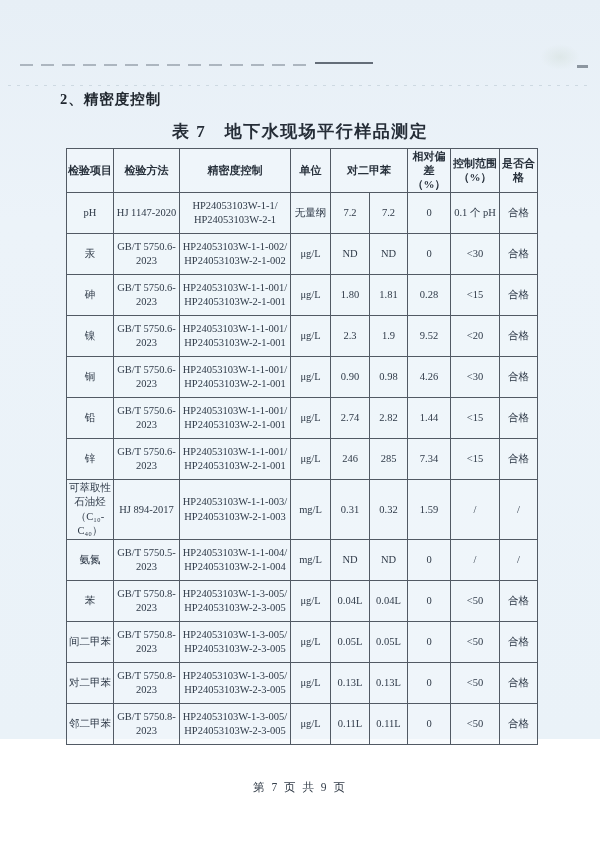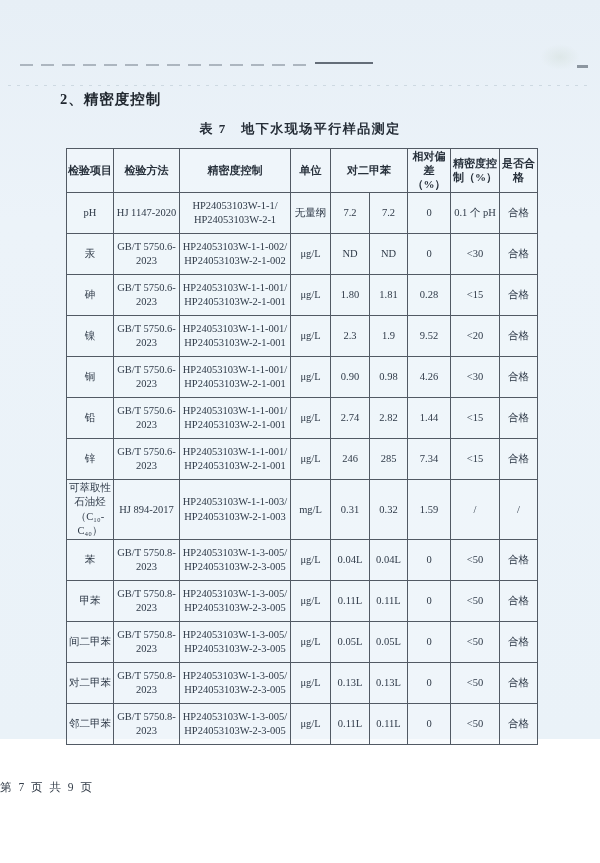--- a/index.html
+++ b/index.html
@@ -43,21 +43,21 @@
   .art-speck-tr{
     left:540px;top:44px;width:40px;height:26px;
     background:radial-gradient(ellipse at center,rgba(190,205,190,.25),transparent 70%);
   }
   h2.section{
     position:absolute;left:60px;top:90px;margin:0;
     font-size:14.5px;font-weight:bold;letter-spacing:1px;color:#20272f;
   }
   .table-title{
     position:absolute;left:0;top:120px;width:600px;
-    text-align:center;font-size:13px;font-weight:600;
+    text-align:center;font-size:17px;font-weight:600;
     letter-spacing:1.5px;color:#252d37;
   }
   table.report{
     position:absolute;left:66px;top:148px;
     width:471px;border-collapse:collapse;table-layout:fixed;
     background:rgba(243,248,251,.55);
   }
   table.report th,table.report td{
     border:1px solid var(--border);
     text-align:center;vertical-align:middle;
@@ -69,21 +69,21 @@
     line-height:1.25;
   }
   table.report tbody tr{height:41px;}
   table.report td{font-size:10.5px;line-height:1.35;color:#2e3947;}
   td.c-item{font-size:10.5px;}
   td.c-method{font-size:10.3px;font-family:Liberation Serif, serif;}
   td.c-sample{font-size:10px;line-height:1.45;}
   td.c-conc1,td.c-conc2,td.c-deviation{font-size:10.8px;}
   .page-footer{
     position:absolute;left:0;top:780px;width:600px;
-    font-size:11.5px;letter-spacing:2px;color:#333d49;
+    text-align:center;font-size:11.5px;letter-spacing:2px;color:#333d49;
   }
 </style>
 </head>
 <body>
 
 <div class="page">
 
   <div class="artifact art-broken"></div>
   <div class="artifact art-dark"></div>
   <div class="artifact art-dash-right"></div>
@@ -107,21 +107,21 @@
         <col style="width:38px">
     </colgroup>
     <thead>
       <tr>
         <th>检验项目</th>
         <th>检验方法</th>
         <th>精密度控制</th>
         <th>单位</th>
         <th colspan="2">对二甲苯</th>
         <th>相对偏差（%）</th>
-        <th>精密度控制（%）</th>
+        <th>控制范围（%）</th>
         <th>是否合格</th>
       </tr>
     </thead>
     <tbody>
         <tr>
           <td class="c-item">pH</td>
           <td class="c-method">HJ 1147-2020</td>
           <td class="c-sample">
             <div>HP24053103W-1-1/</div>
             <div>HP24053103W-2-1</div>
@@ -225,87 +225,87 @@
             <div>HP24053103W-2-1-003</div>
           </td>
           <td class="c-unit">mg/L</td>
           <td class="c-conc1">0.31</td>
           <td class="c-conc2">0.32</td>
           <td class="c-deviation">1.59</td>
           <td class="c-range">/</td>
           <td class="c-pass">/</td>
         </tr>
         <tr>
+          <td class="c-item">氨氮</td>
+          <td class="c-method">GB/T 5750.5-2023</td>
+          <td class="c-sample">
+            <div>HP24053103W-1-1-004/</div>
+            <div>HP24053103W-2-1-004</div>
+          </td>
+          <td class="c-unit">mg/L</td>
+          <td class="c-conc1">ND</td>
+          <td class="c-conc2">ND</td>
+          <td class="c-deviation">0</td>
+          <td class="c-range">/</td>
+          <td class="c-pass">/</td>
+        </tr>
+        <tr>
           <td class="c-item">苯</td>
           <td class="c-method">GB/T 5750.8-2023</td>
           <td class="c-sample">
             <div>HP24053103W-1-3-005/</div>
             <div>HP24053103W-2-3-005</div>
           </td>
           <td class="c-unit">μg/L</td>
           <td class="c-conc1">0.04L</td>
           <td class="c-conc2">0.04L</td>
           <td class="c-deviation">0</td>
           <td class="c-range">&lt;50</td>
           <td class="c-pass">合格</td>
         </tr>
         <tr>
-          <td class="c-item">甲苯</td>
+          <td class="c-item">间二甲苯</td>
           <td class="c-method">GB/T 5750.8-2023</td>
           <td class="c-sample">
             <div>HP24053103W-1-3-005/</div>
             <div>HP24053103W-2-3-005</div>
           </td>
           <td class="c-unit">μg/L</td>
+          <td class="c-conc1">0.05L</td>
+          <td class="c-conc2">0.05L</td>
+          <td class="c-deviation">0</td>
+          <td class="c-range">&lt;50</td>
+          <td class="c-pass">合格</td>
+        </tr>
+        <tr>
+          <td class="c-item">对二甲苯</td>
+          <td class="c-method">GB/T 5750.8-2023</td>
+          <td class="c-sample">
+            <div>HP24053103W-1-3-005/</div>
+            <div>HP24053103W-2-3-005</div>
+          </td>
+          <td class="c-unit">μg/L</td>
+          <td class="c-conc1">0.13L</td>
+          <td class="c-conc2">0.13L</td>
+          <td class="c-deviation">0</td>
+          <td class="c-range">&lt;50</td>
+          <td class="c-pass">合格</td>
+        </tr>
+        <tr>
+          <td class="c-item">邻二甲苯</td>
+          <td class="c-method">GB/T 5750.8-2023</td>
+          <td class="c-sample">
+            <div>HP24053103W-1-3-005/</div>
+            <div>HP24053103W-2-3-005</div>
+          </td>
+          <td class="c-unit">μg/L</td>
           <td class="c-conc1">0.11L</td>
           <td class="c-conc2">0.11L</td>
           <td class="c-deviation">0</td>
           <td class="c-range">&lt;50</td>
           <td class="c-pass">合格</td>
         </tr>
-        <tr>
-          <td class="c-item">间二甲苯</td>
-          <td class="c-method">GB/T 5750.8-2023</td>
-          <td class="c-sample">
-            <div>HP24053103W-1-3-005/</div>
-            <div>HP24053103W-2-3-005</div>
-          </td>
-          <td class="c-unit">μg/L</td>
-          <td class="c-conc1">0.05L</td>
-          <td class="c-conc2">0.05L</td>
-          <td class="c-deviation">0</td>
-          <td class="c-range">&lt;50</td>
-          <td class="c-pass">合格</td>
-        </tr>
-        <tr>
-          <td class="c-item">对二甲苯</td>
-          <td class="c-method">GB/T 5750.8-2023</td>
-          <td class="c-sample">
-            <div>HP24053103W-1-3-005/</div>
-            <div>HP24053103W-2-3-005</div>
-          </td>
-          <td class="c-unit">μg/L</td>
-          <td class="c-conc1">0.13L</td>
-          <td class="c-conc2">0.13L</td>
-          <td class="c-deviation">0</td>
-          <td class="c-range">&lt;50</td>
-          <td class="c-pass">合格</td>
-        </tr>
-        <tr>
-          <td class="c-item">邻二甲苯</td>
-          <td class="c-method">GB/T 5750.8-2023</td>
-          <td class="c-sample">
-            <div>HP24053103W-1-3-005/</div>
-            <div>HP24053103W-2-3-005</div>
-          </td>
-          <td class="c-unit">μg/L</td>
-          <td class="c-conc1">0.11L</td>
-          <td class="c-conc2">0.11L</td>
-          <td class="c-deviation">0</td>
-          <td class="c-range">&lt;50</td>
-          <td class="c-pass">合格</td>
-        </tr>
       </tbody>
   </table>
 
   <div class="page-footer">第 7 页 共 9 页</div>
 
 </div>
 
 </body></html>

